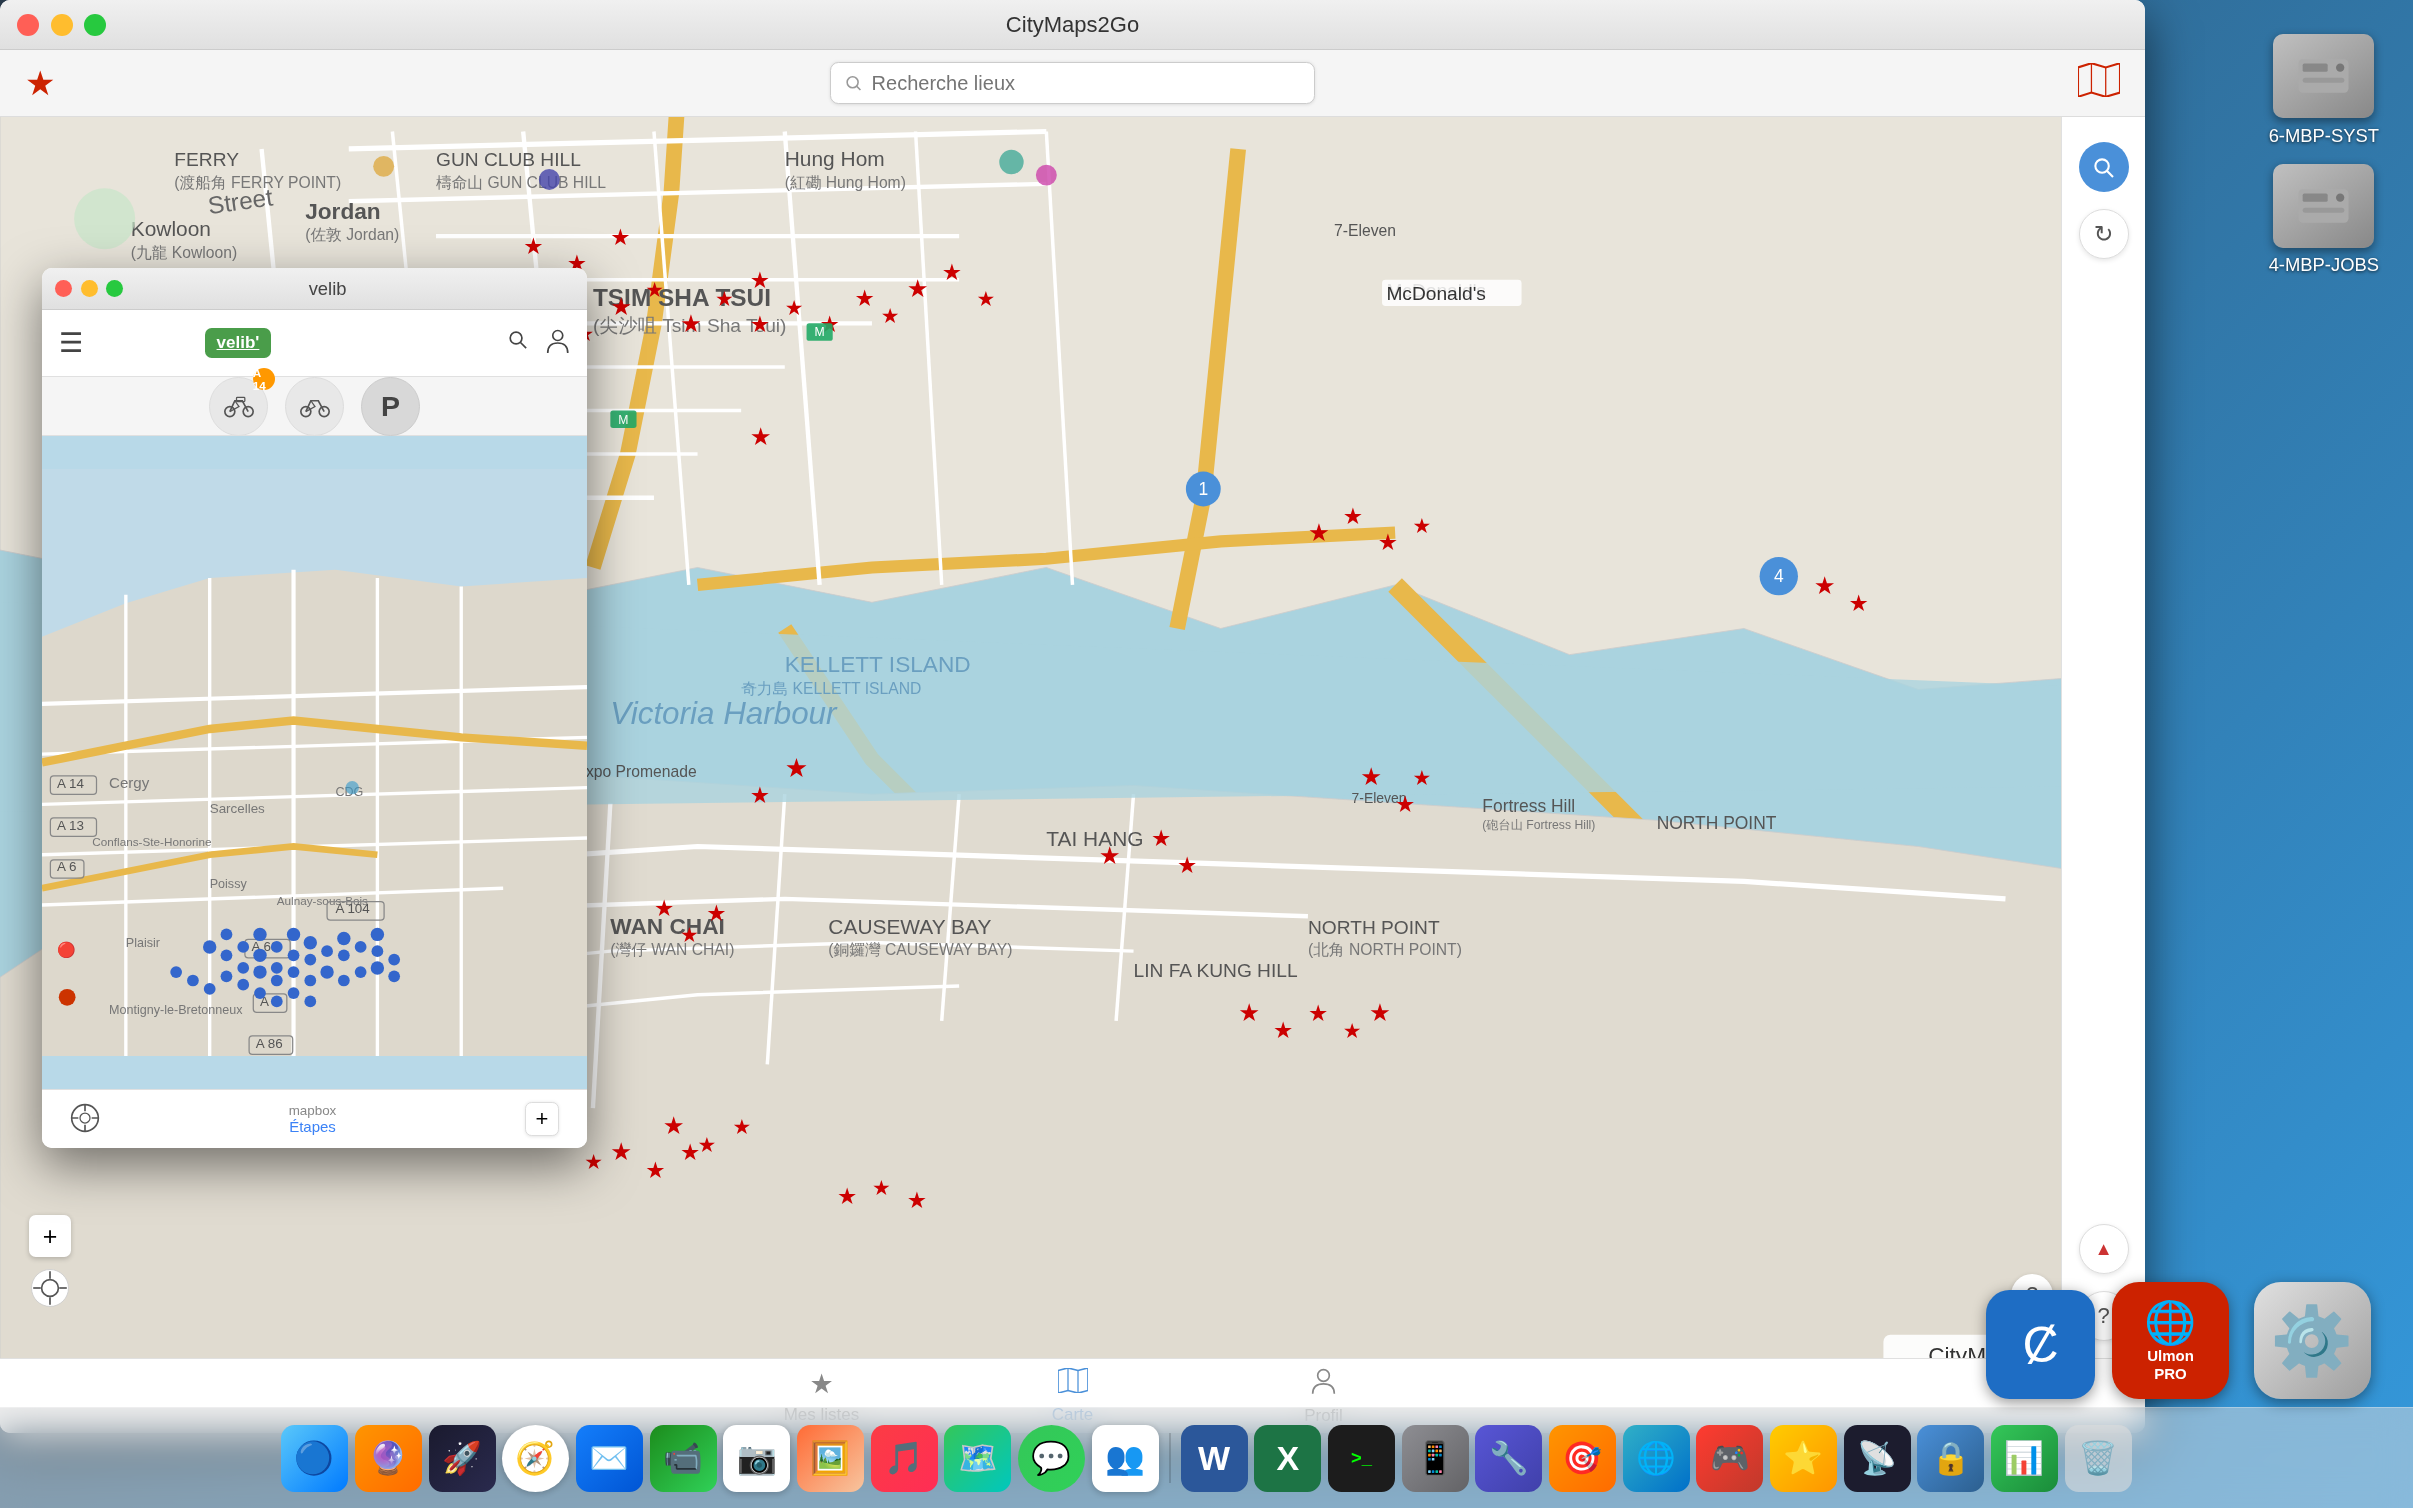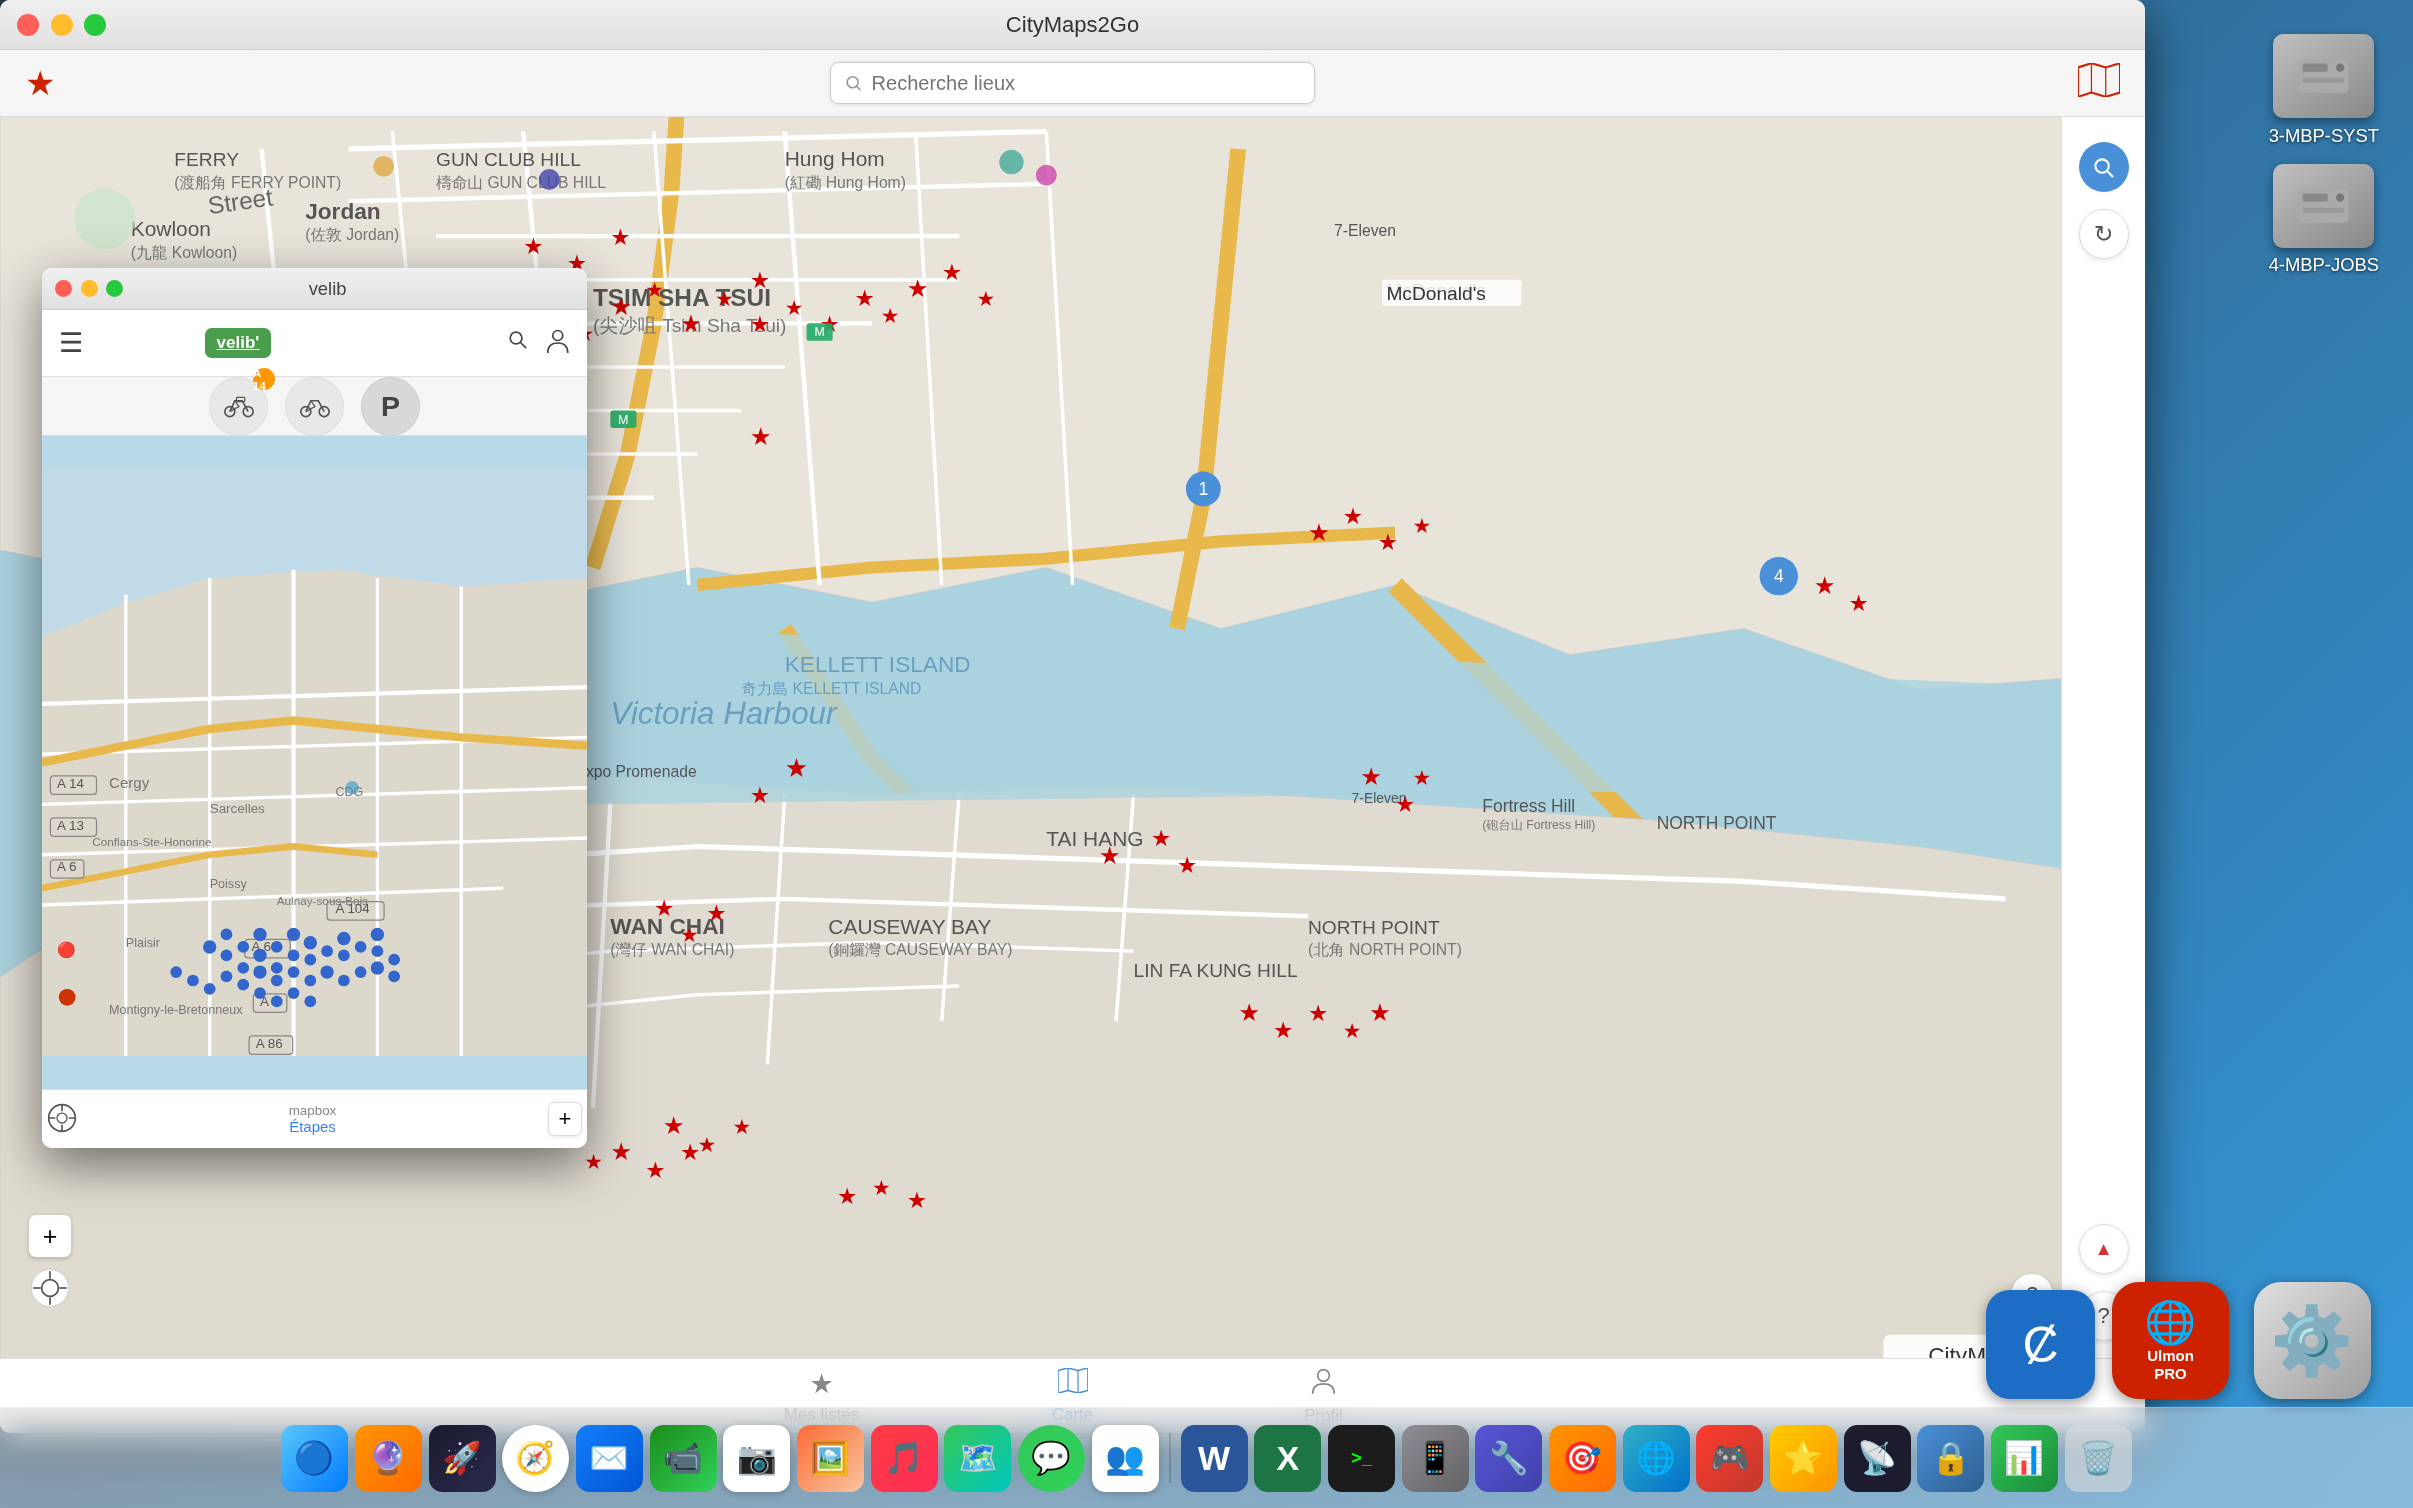--- a/index.html
+++ b/index.html
@@ -281,21 +281,21 @@
       position: relative;
       overflow: hidden;
     }
 
     .velib-bottom {
       height: 59px;
       background: white;
       display: flex;
       align-items: center;
       justify-content: space-between;
-      padding: 0 5px;
+      padding: 0 28px;
       border-top: 0.8px solid #e0e0e0;
     }
 
     
     .dock {
       position: absolute;
       bottom: 0;
       left: 0;
       right: 0;
       height: 101px;
@@ -334,21 +334,21 @@
   <div class="right-sidebar">
     <div class="disk-icon-item">
       <div class="disk-icon">
         <svg width="59" height="50" viewBox="0 0 70 60">
           <rect x="5" y="10" width="60" height="40" rx="5" fill="#aaa"></rect>
           <rect x="10" y="15" width="30" height="10" rx="2" fill="#888"></rect>
           <circle cx="55" cy="20" r="5" fill="#777"></circle>
           <rect x="10" y="32" width="50" height="6" rx="3" fill="#999"></rect>
         </svg>
       </div>
-      <div class="disk-label">3-MBP-SYST</div>
+      <div class="disk-label">6-MBP-SYST</div>
     </div>
     <div class="disk-icon-item">
       <div class="disk-icon">
         <svg width="59" height="50" viewBox="0 0 70 60">
           <rect x="5" y="10" width="60" height="40" rx="5" fill="#aaa"></rect>
           <rect x="10" y="15" width="30" height="10" rx="2" fill="#888"></rect>
           <circle cx="55" cy="20" r="5" fill="#777"></circle>
           <rect x="10" y="32" width="50" height="6" rx="3" fill="#999"></rect>
         </svg>
       </div>

